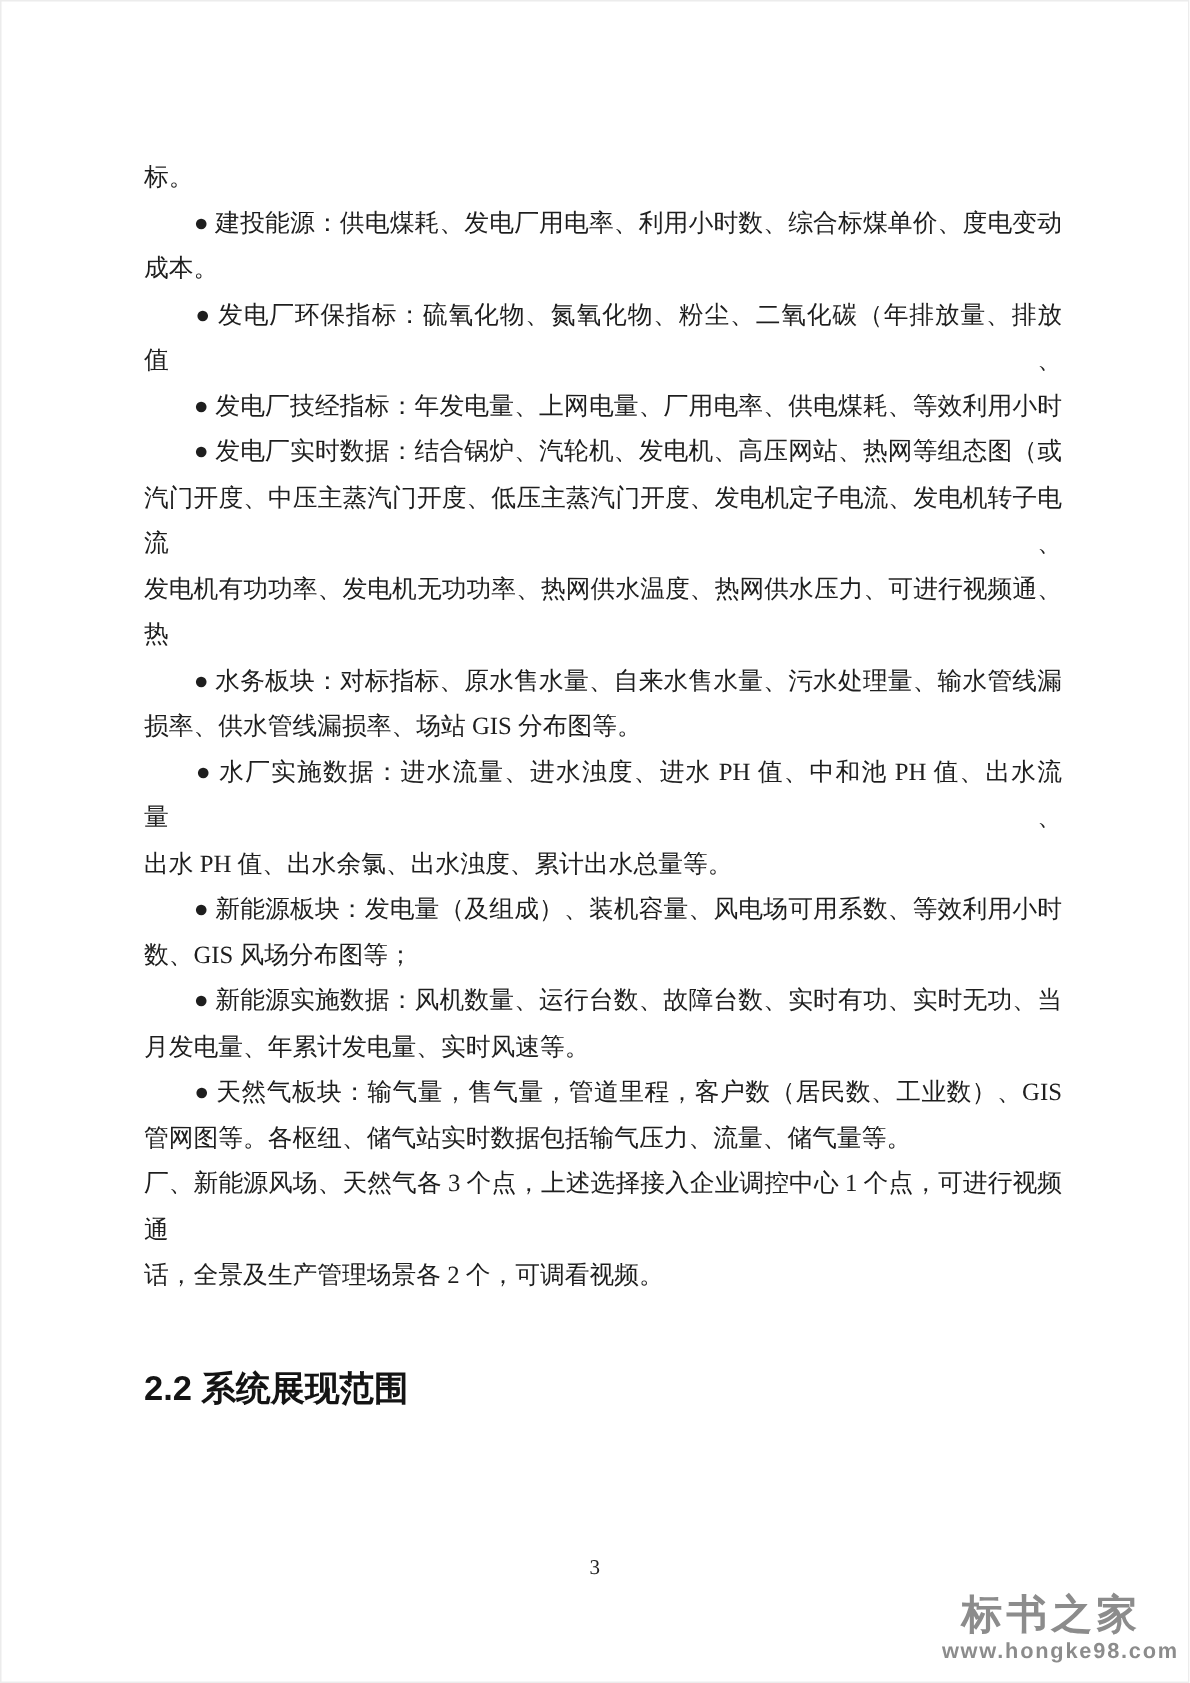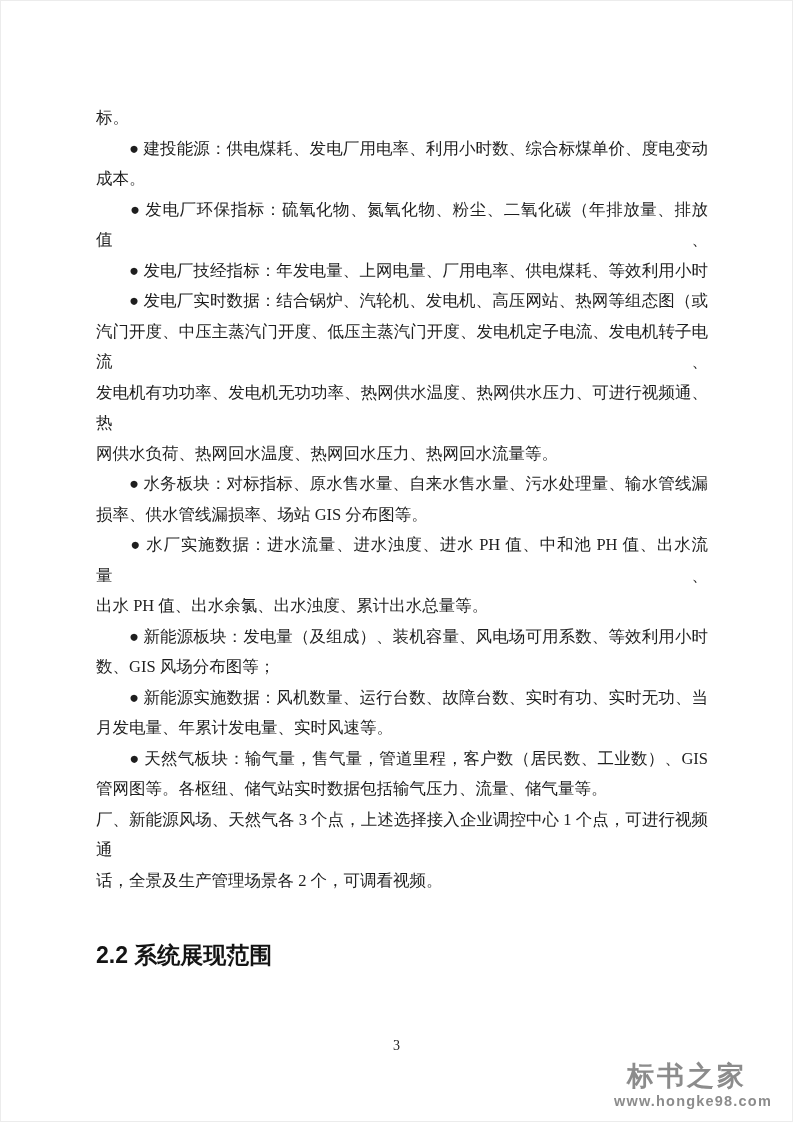--- a/index.html
+++ b/index.html
@@ -43,21 +43,21 @@
     position: absolute;
     left: 0;
     right: 0;
     top: 1037px;
     text-align: center;
     font-size: 14px;
     color: #222222;
   }
   .watermark {
     position: absolute;
-    right: 20px;
+    right: 6px;
     bottom: 12px;
     width: 170px;
     text-align: center;
     font-family: "Liberation Sans", "DejaVu Sans", sans-serif;
     user-select: none;
   }
   .wm-brand {
     font-size: 27px;
     font-weight: 800;
     letter-spacing: 3px;
@@ -81,21 +81,20 @@
   <div class="doc">
     <div>
         <div class="line p-end">标。</div>
         <div class="line">　　●  建投能源：供电煤耗、发电厂用电率、利用小时数、综合标煤单价、度电变动</div>
         <div class="line p-end">成本。</div>
         <div class="line">　　●  发电厂环保指标：硫氧化物、氮氧化物、粉尘、二氧化碳（年排放量、排放值、</div>
         <div class="line">　　●  发电厂技经指标：年发电量、上网电量、厂用电率、供电煤耗、等效利用小时</div>
         <div class="line">　　●  发电厂实时数据：结合锅炉、汽轮机、发电机、高压网站、热网等组态图（或</div>
         <div class="line">汽门开度、中压主蒸汽门开度、低压主蒸汽门开度、发电机定子电流、发电机转子电流、</div>
         <div class="line">发电机有功功率、发电机无功功率、热网供水温度、热网供水压力、可进行视频通、热</div>
-        <div class="line p-end">网供水负荷、热网回水温度、热网回水压力、热网回水流量等。</div>
         <div class="line">　　●  水务板块：对标指标、原水售水量、自来水售水量、污水处理量、输水管线漏</div>
         <div class="line p-end">损率、供水管线漏损率、场站 GIS 分布图等。</div>
         <div class="line">　　●  水厂实施数据：进水流量、进水浊度、进水 PH 值、中和池 PH 值、出水流量、</div>
         <div class="line p-end">出水 PH 值、出水余氯、出水浊度、累计出水总量等。</div>
         <div class="line">　　●  新能源板块：发电量（及组成）、装机容量、风电场可用系数、等效利用小时</div>
         <div class="line p-end">数、GIS 风场分布图等；</div>
         <div class="line">　　●  新能源实施数据：风机数量、运行台数、故障台数、实时有功、实时无功、当</div>
         <div class="line p-end">月发电量、年累计发电量、实时风速等。</div>
         <div class="line">　　●  天然气板块：输气量，售气量，管道里程，客户数（居民数、工业数）、GIS</div>
         <div class="line p-end">管网图等。各枢纽、储气站实时数据包括输气压力、流量、储气量等。</div>

